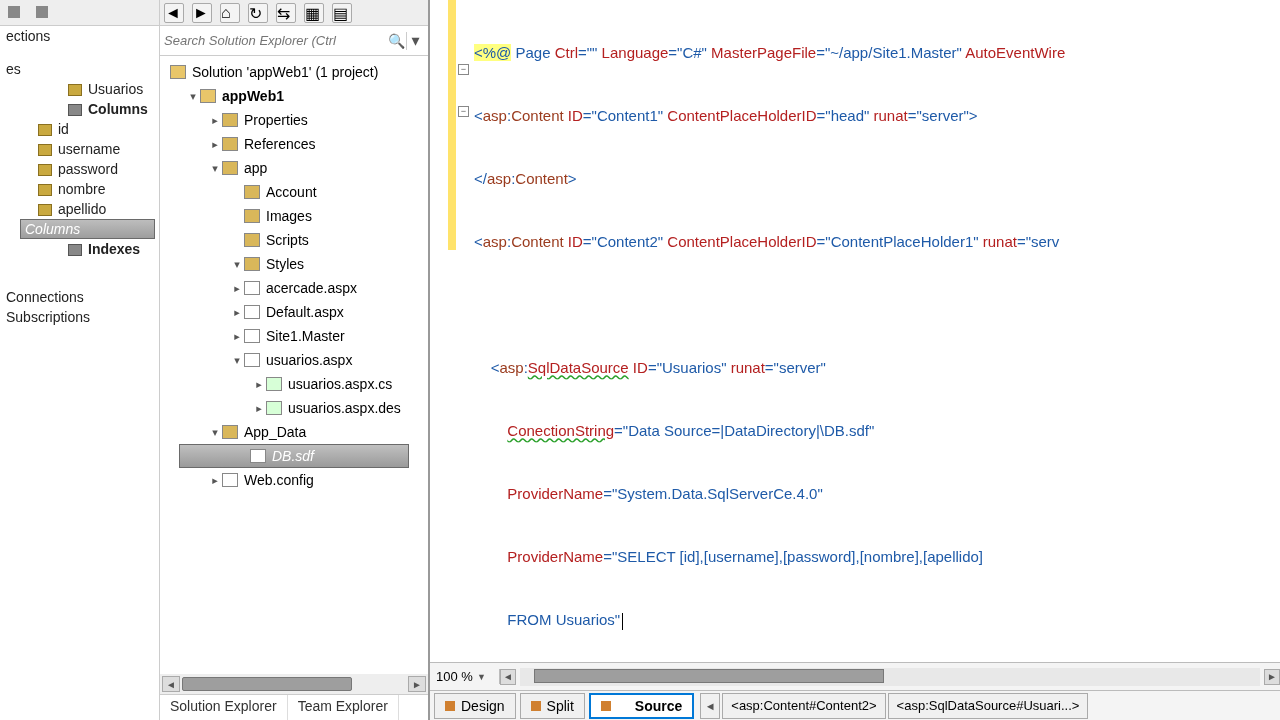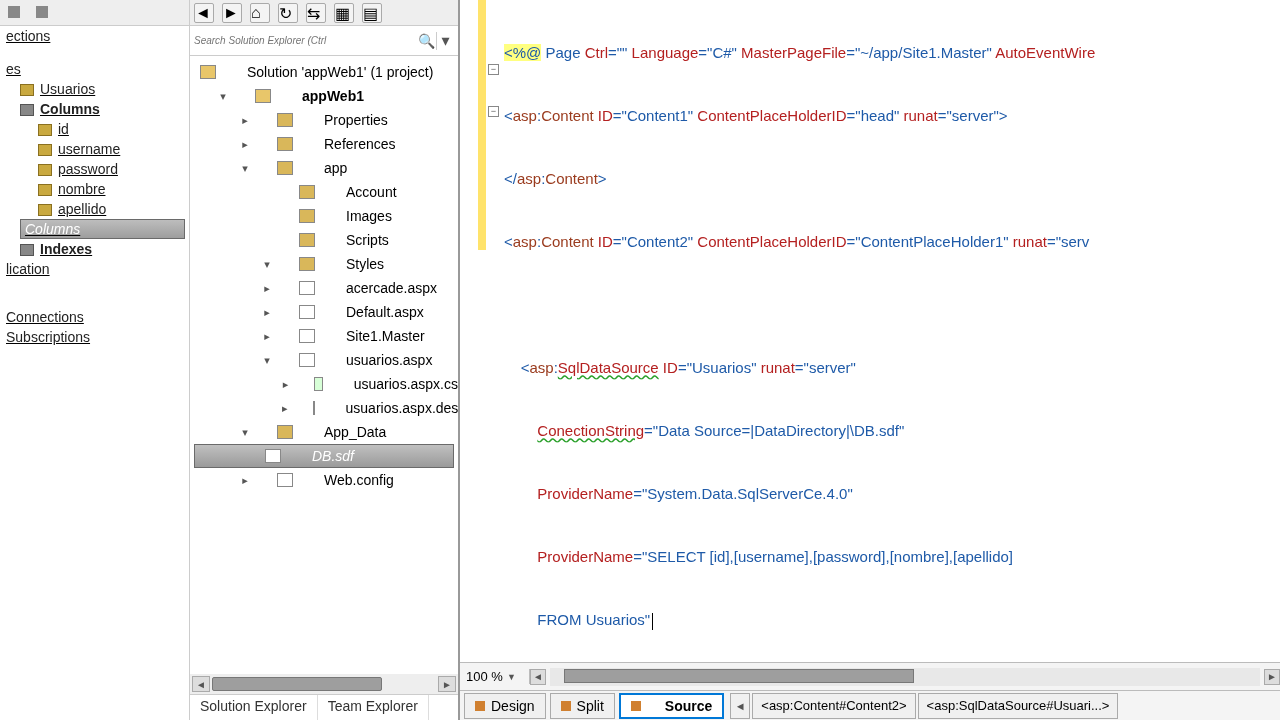--- a/index.html
+++ b/index.html
@@ -1,49 +1,49 @@
 <!DOCTYPE html>
 <html><head>
 <meta charset="utf-8">
 <style>
 * { box-sizing: border-box; margin: 0; padding: 0; font-family: "Segoe UI", Tahoma, sans-serif; }
 body { width: 1280px; height: 720px; overflow: hidden; background: #fff; display: flex; }
-.left-panel { width: 190px; height: 100%; border-right: 1px solid #ccc; overflow: hidden; text-decoration: underline; }
+.left-panel { width: 160px; height: 100%; border-right: 1px solid #ccc; overflow: hidden; }
 .left-toolbar { height: 26px; background: #eee; border-bottom: 1px solid #ccc; display: flex; gap: 10px; padding: 2px 6px; align-items: center; }
 .tb-icon { width: 18px; height: 18px; }
 .db-tree { font-size: 14px; overflow: hidden; }
 .db-node { padding: 2px 0 2px 6px; white-space: nowrap; color: #222; cursor: default; }
 .db-node.bold { font-weight: 700; }
-.db-sub { padding-left: 20px; }
+.db-sub { padding-left: 20px; margin-left: 48px; }
 .db-sub2 { padding-left: 38px; }
 .db-icon { display: inline-block; width: 14px; height: 12px; margin-right: 6px; vertical-align: middle; }
 .db-gold { background: #c9a940; border: 1px solid #8a7020; }
 .db-gray { background: #888; border: 1px solid #555; }
 .db-selected { background: linear-gradient(#bdbdbd,#9e9e9e); border: 1px solid #6a6a6a; color: #fff; font-style: italic; margin: 0 4px 0 20px; padding: 1px 4px; }
 .mid-panel { width: 270px; height: 100%; display: flex; flex-direction: column; border-right: 2px solid #999; }
 .mid-toolbar { height: 26px; background: #eee; border-bottom: 1px solid #ccc; display: flex; gap: 8px; align-items: center; padding: 0 4px; }
 .tbtn { width: 20px; height: 20px; border: 1px solid #aaa; background: #f4f4f4; border-radius: 2px; cursor: pointer; }
 .search-row { height: 30px; border-bottom: 1px solid #ccc; display: flex; align-items: center; padding: 0 4px; }
-.search-input { flex: 1; height: 22px; border: none; font-style: italic; color: #555; font-size: 10px; outline: none; }
+.search-input { flex: 1; height: 22px; border: none; font-style: italic; color: #555; font-size: 13px; outline: none; }
 .search-dd { width: 18px; height: 18px; border-left: 1px solid #ccc; display: flex; align-items: center; justify-content: center; color: #555; cursor: pointer; }
 .sol-tree { flex: 1; overflow: auto; font-size: 14px; padding-top: 4px; }
-.tree-row { display: flex; align-items: center; height: 24px; white-space: nowrap; cursor: default; gap: 25px; }
+.tree-row { display: flex; align-items: center; height: 24px; white-space: nowrap; cursor: default; }
 .exp { width: 14px; text-align: center; color: #555; font-size: 11px; user-select: none; cursor: pointer; }
 .exp.placeholder { visibility: hidden; }
 .ficon { width: 16px; height: 14px; margin-right: 6px; border: 1px solid #888; background: #e8c66a; }
 .ficon.folder { background: #d9b75a; }
 .ficon.file { background: #fff; }
 .ficon.cs { background: #d7ffd7; }
 .tree-row.bold > .tlabel { font-weight: 700; }
 .lvl0 { padding-left: 10px; }
 .lvl1 { padding-left: 26px; }
 .lvl2 { padding-left: 48px; }
 .lvl3 { padding-left: 70px; }
 .lvl4 { padding-left: 92px; }
-.sel-row { background: linear-gradient(#c0c0c0,#9a9a9a); border: 1px solid #6a6a6a; margin: 0 4px; color: #fff; font-style: italic; text-align: right; }
+.sel-row { background: linear-gradient(#c0c0c0,#9a9a9a); border: 1px solid #6a6a6a; margin: 0 19px; color: #fff; font-style: italic; text-align: right; }
 .hscroll-track { height: 20px; background: #eee; display: flex; align-items: center; }
 .hscroll-arrow { width: 18px; height: 16px; background: #ddd; border: 1px solid #aaa; margin: 0 2px; display: flex; align-items: center; justify-content: center; font-size: 10px; color: #555; }
 .hscroll-thumb { height: 14px; background: #9e9e9e; border: 1px solid #777; border-radius: 2px; }
 .mid-tabs { height: 26px; border-top: 1px solid #ccc; display: flex; }
 .mid-tab { padding: 3px 10px; font-size: 14px; color: #333; cursor: pointer; border-right: 1px solid #ddd; }
 .mid-tab.active { font-weight: 400; }
 .editor-panel { flex: 1; height: 100%; display: flex; flex-direction: column; position: relative; }
 .code-area { flex: 1; position: relative; font-family: Consolas, monospace; font-size: 15px; line-height: 21px; overflow: hidden; white-space: pre; }
 .gutter-bar { position: absolute; left: 18px; top: 0; width: 8px; height: 250px; background: #ffe36b; }
 .fold-col { position: absolute; left: 28px; top: 0; width: 14px; }
@@ -85,21 +85,20 @@
     <div class="db-node" style="margin-top:13px">es</div>
     <div class="db-node db-sub"><span class="db-icon db-gold"></span><span>Usuarios</span></div>
     <div class="db-node db-sub bold"><span class="db-icon db-gray"></span><span>Columns</span></div>
     <div class="db-node db-sub2"><span class="db-icon db-gold"></span><span>id</span></div>
     <div class="db-node db-sub2"><span class="db-icon db-gold"></span><span>username</span></div>
     <div class="db-node db-sub2"><span class="db-icon db-gold"></span><span>password</span></div>
     <div class="db-node db-sub2"><span class="db-icon db-gold"></span><span>nombre</span></div>
     <div class="db-node db-sub2"><span class="db-icon db-gold"></span><span>apellido</span></div>
     <div class="db-selected">Columns</div>
     <div class="db-node db-sub bold"><span class="db-icon db-gray"></span><span>Indexes</span></div>
-    <div class="db-node">lication</div>
     <div class="db-node" style="margin-top:28px">Connections</div>
     <div class="db-node">Subscriptions</div>
   </div>
 </div>
 
 <div class="mid-panel">
   <div class="mid-toolbar">
     <div class="tbtn">◄</div>
     <div class="tbtn">►</div>
     <div class="tbtn">⌂</div>

